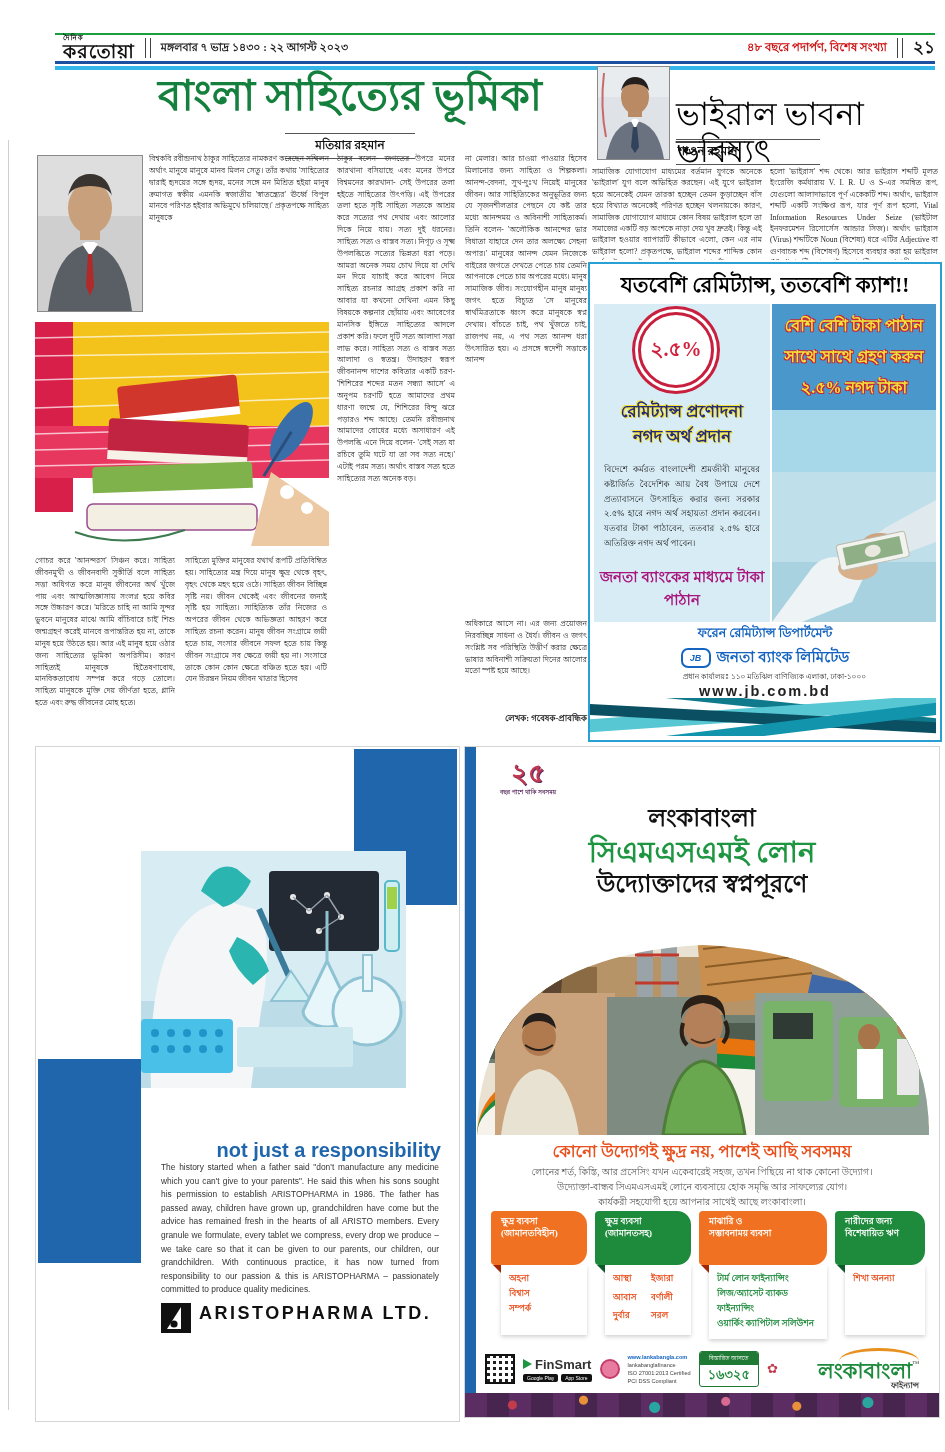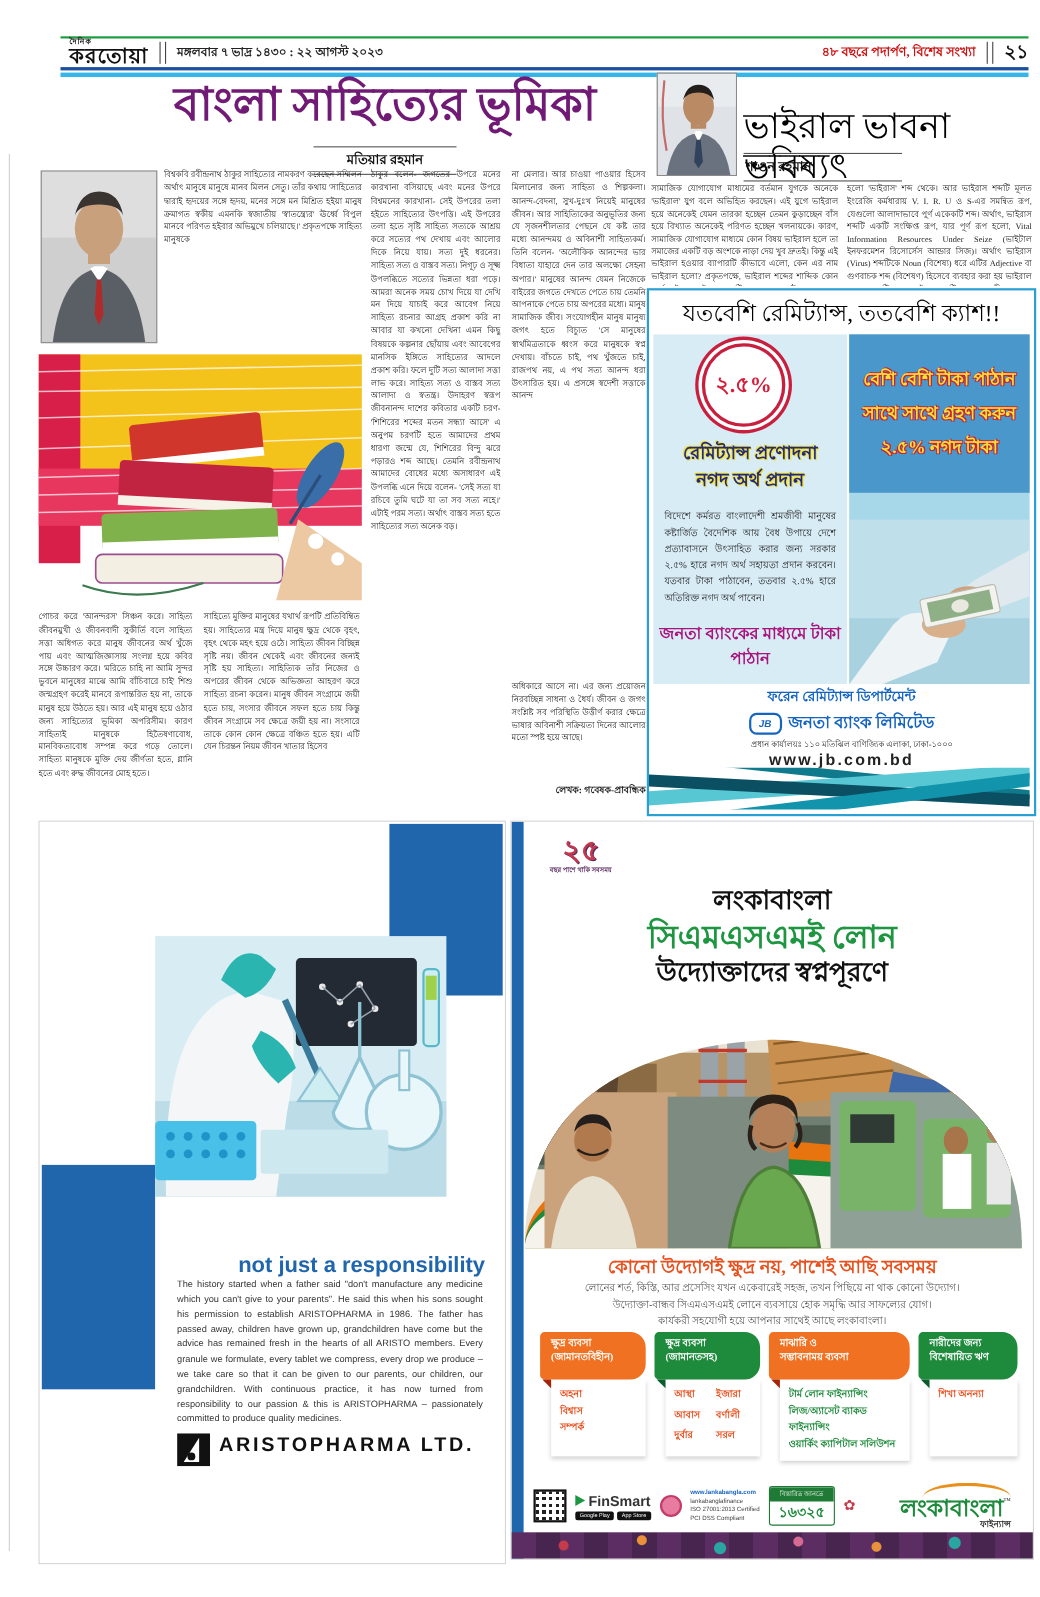--- a/index.html
+++ b/index.html
@@ -17,48 +17,48 @@
   .dsep{width:4px;height:20px;border-left:1px solid #444;border-right:1px solid #444;margin:0 10px;}
   .dateline{font-size:11px;font-weight:bold;color:#222;}
   .mast-right{margin-left:auto;display:flex;align-items:center;}
   .edition{font-size:11.5px;font-weight:bold;color:#cc1111;font-family:Liberation Serif, serif;}
   .pagenum{font-size:17px;font-weight:bold;color:#111;}
   .rule-navy{left:55px;top:61px;width:880px;height:3px;background:#1b4fa0;}
   .rule-cyan{left:55px;top:66px;width:880px;height:4px;background:#35b6e9;}
 
   
   .lead-title{left:120px;top:74px;width:460px;text-align:center;font-size:42px;font-weight:bold;
-              color:#701a75;line-height:1.05;}
+              color:#15803d;line-height:1.05;}
   .lead-byline{left:285px;top:133px;width:130px;text-align:center;font-size:12px;font-weight:bold;
                border-top:1.5px solid #555;border-bottom:1.5px solid #555;padding:2px 0;}
   .photo-frame{border:1px solid #8a8a8a;background:#d8d8d8;overflow:hidden;}
   .btxt{font-size:7.6px;line-height:1.56;text-align:justify;color:#1c1c1c;overflow:hidden;}
   .credit{font-size:8.5px;font-weight:bold;text-align:right;color:#1c1c1c;}
 
   
   .viral-title{left:676px;top:64px;width:262px;font-size:32px;font-weight:normal;line-height:1.15;color:#000;margin-top:32px;}
   .viral-byline{left:676px;top:139px;width:140px;font-size:12px;font-weight:bold;
                 border-top:1.5px solid #555;border-bottom:1.5px solid #555;padding:2px 2px;}
   .viral-col{font-size:7.6px;line-height:1.5;text-align:justify;color:#1c1c1c;overflow:hidden;}
 
   
   .jb{left:588px;top:262px;width:350px;height:476px;border:2px solid #2a9fd4;background:#fff;}
-  .jb-head{position:absolute;left:0;top:5px;width:100%;text-align:center;font-size:21px;font-weight:normal;color:#000;}
+  .jb-head{position:absolute;left:0;top:5px;width:100%;text-align:center;font-size:21px;font-weight:bold;color:#000;}
   .jb-left{position:absolute;left:4px;top:40px;width:176px;height:318px;background:#d8ecf6;}
   .jb-badge{position:absolute;left:44px;top:8px;width:70px;height:70px;border-radius:50%;
             background:#fff;border:3px solid #c81f3e;box-shadow:0 0 0 3px #fff,0 0 0 6px #c81f3e;
             display:flex;align-items:center;justify-content:center;font-size:20px;font-weight:bold;color:#d21f3c;}
   .jb-promo{position:absolute;left:0;top:96px;width:100%;text-align:center;font-size:16.5px;font-weight:bold;
             color:#232a7c;text-shadow:1px 1px 0 #f2e23a,-1px -1px 0 #f2e23a;line-height:1.5;}
   .jb-body{position:absolute;left:10px;top:158px;width:156px;font-size:8.6px;line-height:1.72;
            text-align:justify;color:#222;}
   .jb-cta{position:absolute;left:0;top:262px;width:100%;text-align:center;font-size:15px;font-weight:bold;
           color:#a8157c;line-height:1.5;}
   .jb-right{position:absolute;left:182px;top:40px;width:164px;height:318px;background:#a6d8ea;}
-  .jb-offer{position:absolute;left:0;top:0;width:100%;height:144px;background:#4a97cc;
+  .jb-offer{position:absolute;left:0;top:0;width:100%;height:106px;background:#4a97cc;
             display:flex;flex-direction:column;justify-content:center;gap:4px;text-align:center;}
   .jb-offer div{font-size:16px;font-weight:bold;color:#f2e23a;text-shadow:1px 1px 0 #c23,-1px 1px 0 #c23,1px -1px 0 #c23;}
   .jb-photo{position:absolute;left:0;top:168px;width:164px;height:150px;overflow:hidden;}
   .jb-foot{position:absolute;left:0;top:358px;width:100%;height:76px;background:#fff;text-align:center;}
   .jb-dept{font-size:12.5px;font-weight:bold;color:#1565c0;margin-top:2px;}
   .jb-bankrow{display:flex;align-items:center;justify-content:center;gap:6px;margin-top:1px;}
   .jb-mark{width:26px;height:16px;border:2px solid #1565c0;border-radius:7px;display:flex;align-items:center;
            justify-content:center;font-size:9px;font-weight:bold;color:#1565c0;font-style:italic;
            font-family:"Liberation Sans",sans-serif;}
   .jb-bank{font-size:15px;font-weight:bold;color:#1565c0;}
@@ -89,21 +89,21 @@
   .lb-h{position:absolute;width:100%;text-align:center;font-weight:bold;
         text-shadow:2px 2px 0 #fff,-2px -2px 0 #fff,2px -2px 0 #fff,-2px 2px 0 #fff,0 0 4px #fff;}
   .lb-h1{top:52px;font-size:24px;color:#111;}
   .lb-h2{top:82px;font-size:29px;color:#1e9641;}
   .lb-h3{top:118px;font-size:24px;color:#111;}
   .lb-tag{position:absolute;top:392px;width:100%;text-align:center;font-size:16.5px;font-weight:bold;color:#e8501e;}
   .lb-body{position:absolute;top:418px;width:100%;text-align:center;font-size:9.3px;line-height:1.6;color:#555;}
   .lb-cards{position:absolute;left:26px;top:464px;width:430px;display:flex;gap:8px;}
   .lb-card{position:relative;flex:0 0 auto;}
   .lb-card .hd{position:relative;border-radius:4px 14px 14px 4px;color:#fff;font-weight:bold;font-size:9px;
-               line-height:1.3;padding:5px 6px 12px 10px;min-height:26px;}
+               line-height:1.3;padding:5px 6px 23px 10px;min-height:26px;}
   .hd.orange{background:#f07121;} .hd.green{background:#1e8a3c;}
   .fold{position:absolute;left:2px;top:100%;width:0;height:0;border-top:8px solid #a32407;border-left:8px solid transparent;}
   .fold.g{border-top-color:#0a5c2b;}
   .lb-card .bd{background:#fff;box-shadow:0 2px 4px rgba(0,0,0,.18);margin-left:10px;padding:6px 8px 8px;
                font-size:8.8px;font-weight:bold;line-height:1.7;min-height:56px;}
   .itm-o{color:#e8501e;} .itm-g{color:#1e8a3c;}
   .two-col{display:grid;grid-template-columns:1fr 1fr;column-gap:6px;}
   .lb-foot{position:absolute;left:20px;top:600px;width:434px;height:44px;display:flex;align-items:center;gap:8px;}
   .qr{width:26px;height:26px;border:2px solid #111;
       background:repeating-linear-gradient(0deg,#111 0 3px,#fff 3px 6px),repeating-linear-gradient(90deg,#111 0 3px,#fff 3px 6px);

